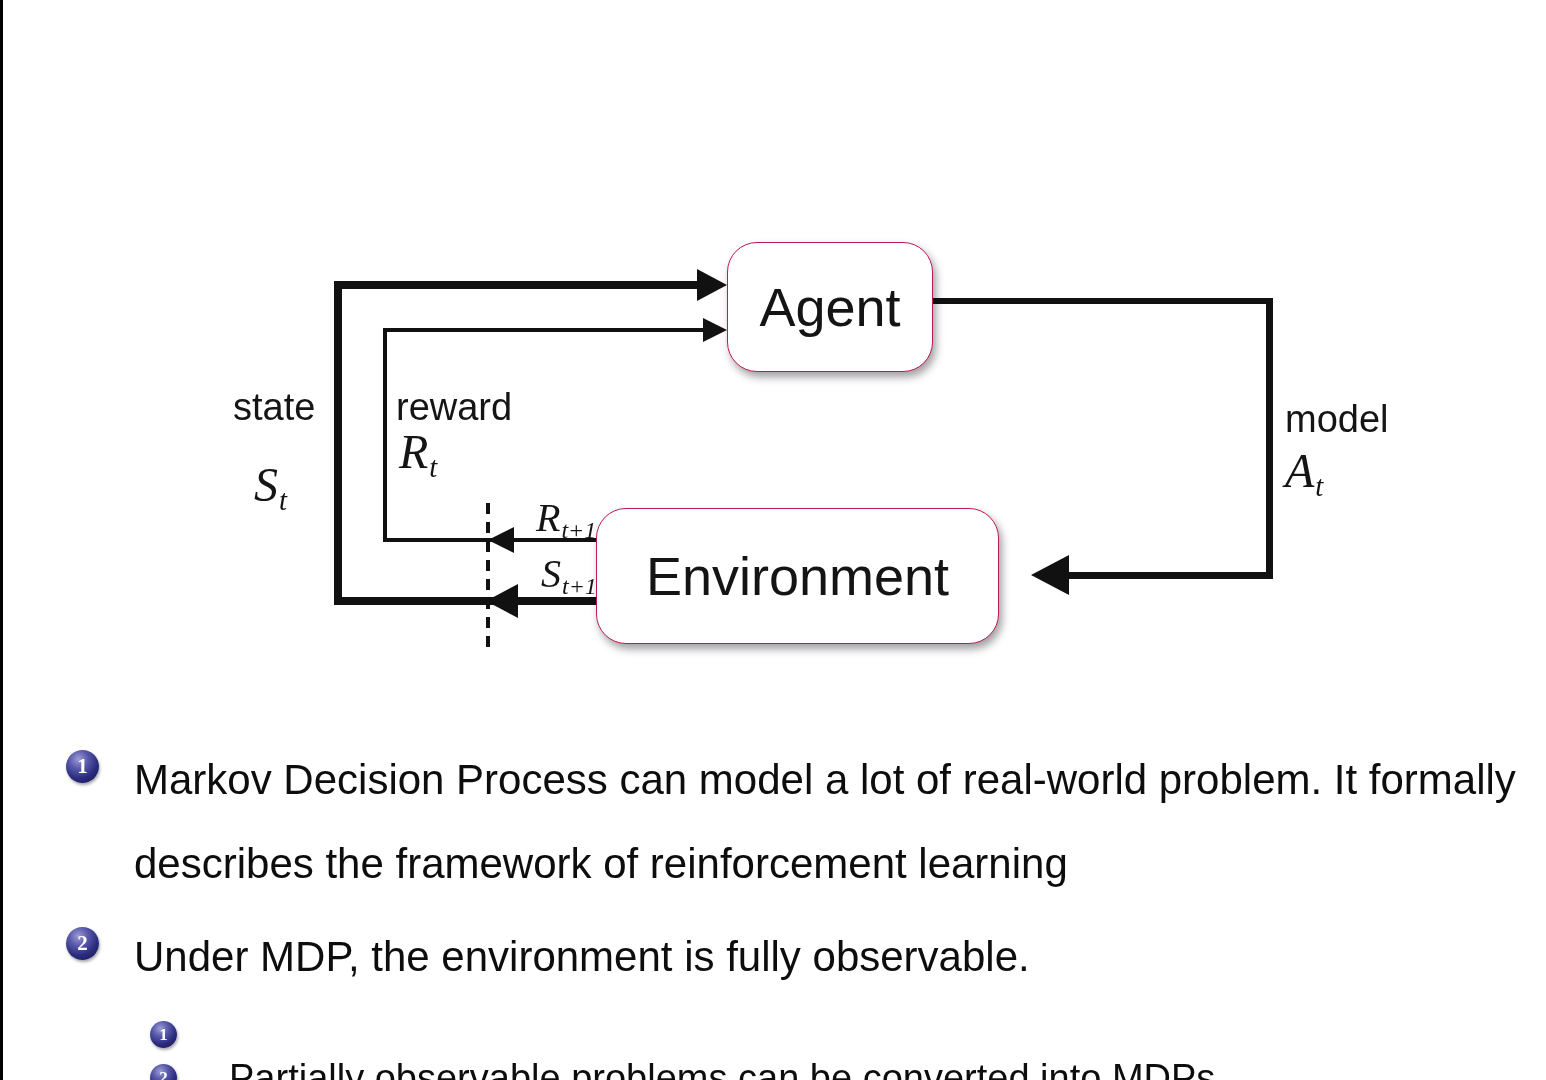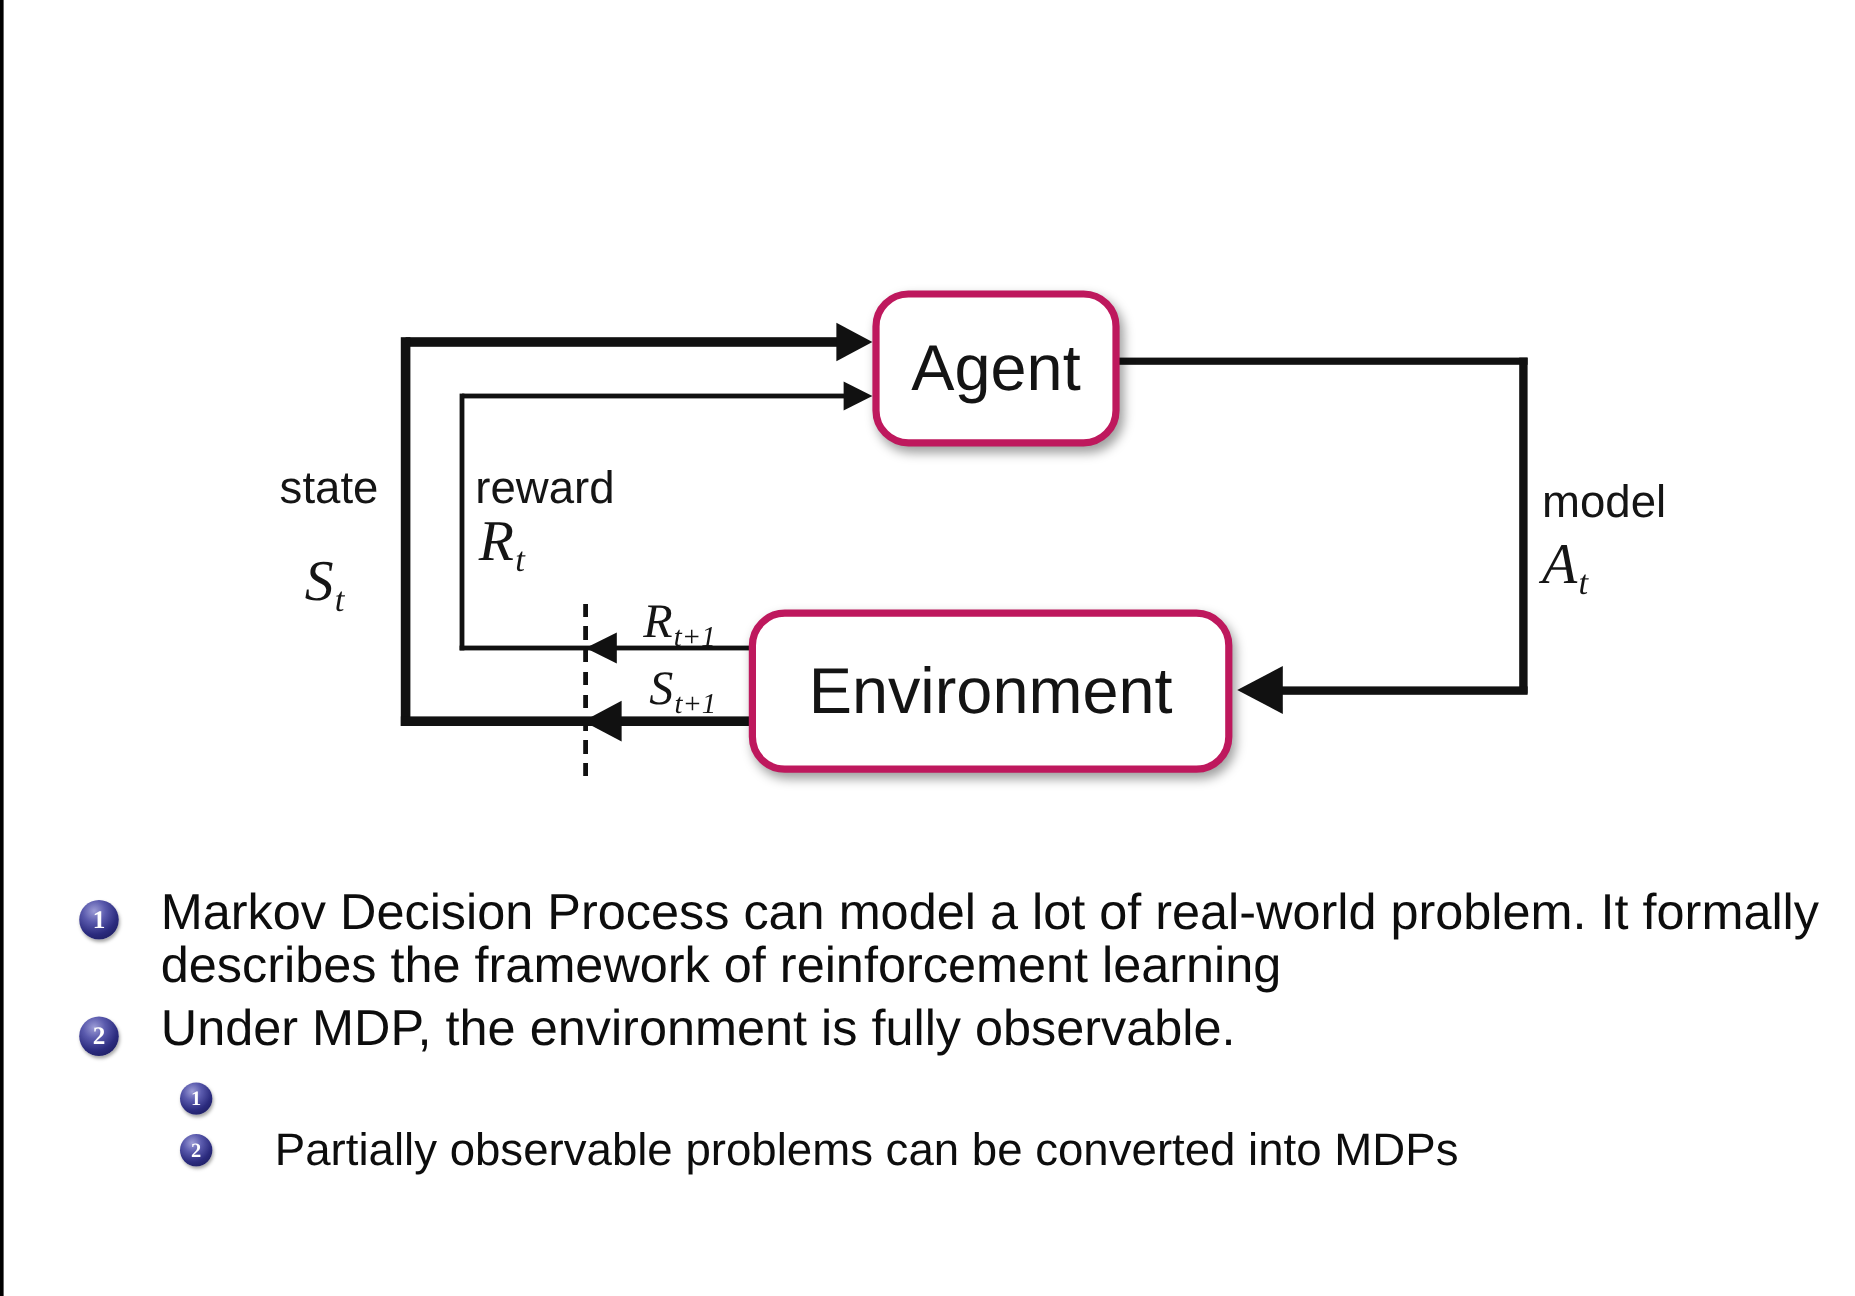--- a/index.html
+++ b/index.html
@@ -40,27 +40,27 @@
   .arr-st-ret { left:486px;  top:584px; border-width:17px 32px 17px 0; border-right-color:#111; }
   .arr-ac-in  { left:1031px; top:555px; border-width:20px 38px 20px 0; border-right-color:#111; }
 
   .dash-line {
     position:absolute; left:486px; top:503px; width:4px; height:146px;
     background:repeating-linear-gradient(to bottom, #111 0px, #111 11px, transparent 11px, transparent 19px);
   }
 
   .node {
     position:absolute; box-sizing:border-box;
-    background:#fff; border:6px solid #be185d; border-radius:30px;
+    background:#fff; border:1px solid #be185d; border-radius:30px;
     display:flex; align-items:center; justify-content:center;
     font-size:54px; color:#141414;
     box-shadow:3px 5px 9px rgba(0,0,0,0.38);
   }
   .node-agent { left:727px; top:242px; width:206px; height:130px; }
-  .node-env   { left:624px; top:508px; width:403px; height:136px; }
+  .node-env   { left:596px; top:508px; width:403px; height:136px; }
 
   .lbl { position:absolute; font-size:38px; color:#151515; }
   .lbl-state  { left:233px;  top:386px; }
   .lbl-reward { left:396px;  top:386px; }
   .lbl-action { left:1285px; top:398px; }
 
   .sym { position:absolute; font-family:"Liberation Serif", serif; font-style:italic; font-size:48px; color:#151515; }
   .sym sub { font-size:0.60em; line-height:0; vertical-align:-0.30em; margin-left:1px; }
   .sym-state  { left:254px;  top:424px;margin-top:33px; }
   .sym-reward { left:399px;  top:424px; }
@@ -73,21 +73,21 @@
   .bullets { position:absolute; left:66px; top:738px; width:1470px; }
   .b-item { display:flex; align-items:flex-start; margin-bottom:9px; }
   .ball {
     flex:0 0 auto; width:33px; height:33px; border-radius:50%;
     margin-top:12px; margin-right:35px;
     background:radial-gradient(circle at 38% 28%, #9d9dd6 0%, #5a5aad 30%, #2b2b7e 62%, #15154e 100%);
     box-shadow:1px 2px 3px rgba(0,0,0,0.35);
     color:#fff; font-family:"Liberation Serif", serif; font-weight:bold; font-size:21px;
     display:flex; align-items:center; justify-content:center;
   }
-  .b-text { margin:0; font-size:42px; line-height:44px; color:#0d0d0d; }
+  .b-text { margin:0; font-size:42px; line-height:84px; color:#0d0d0d; }
   .b-sub { margin-left:84px; margin-top:4px; }
   .b-sub .b-item { margin-bottom:3px; }
   .b-sub .ball { width:27px; height:27px; margin-top:13px; margin-right:52px; font-size:17px; }
   .b-sub .b-text { font-size:38px; line-height:54px; }
 </style>
 </head>
 <body>
 
 <div class="slide">
   <div class="edge-left"></div>

